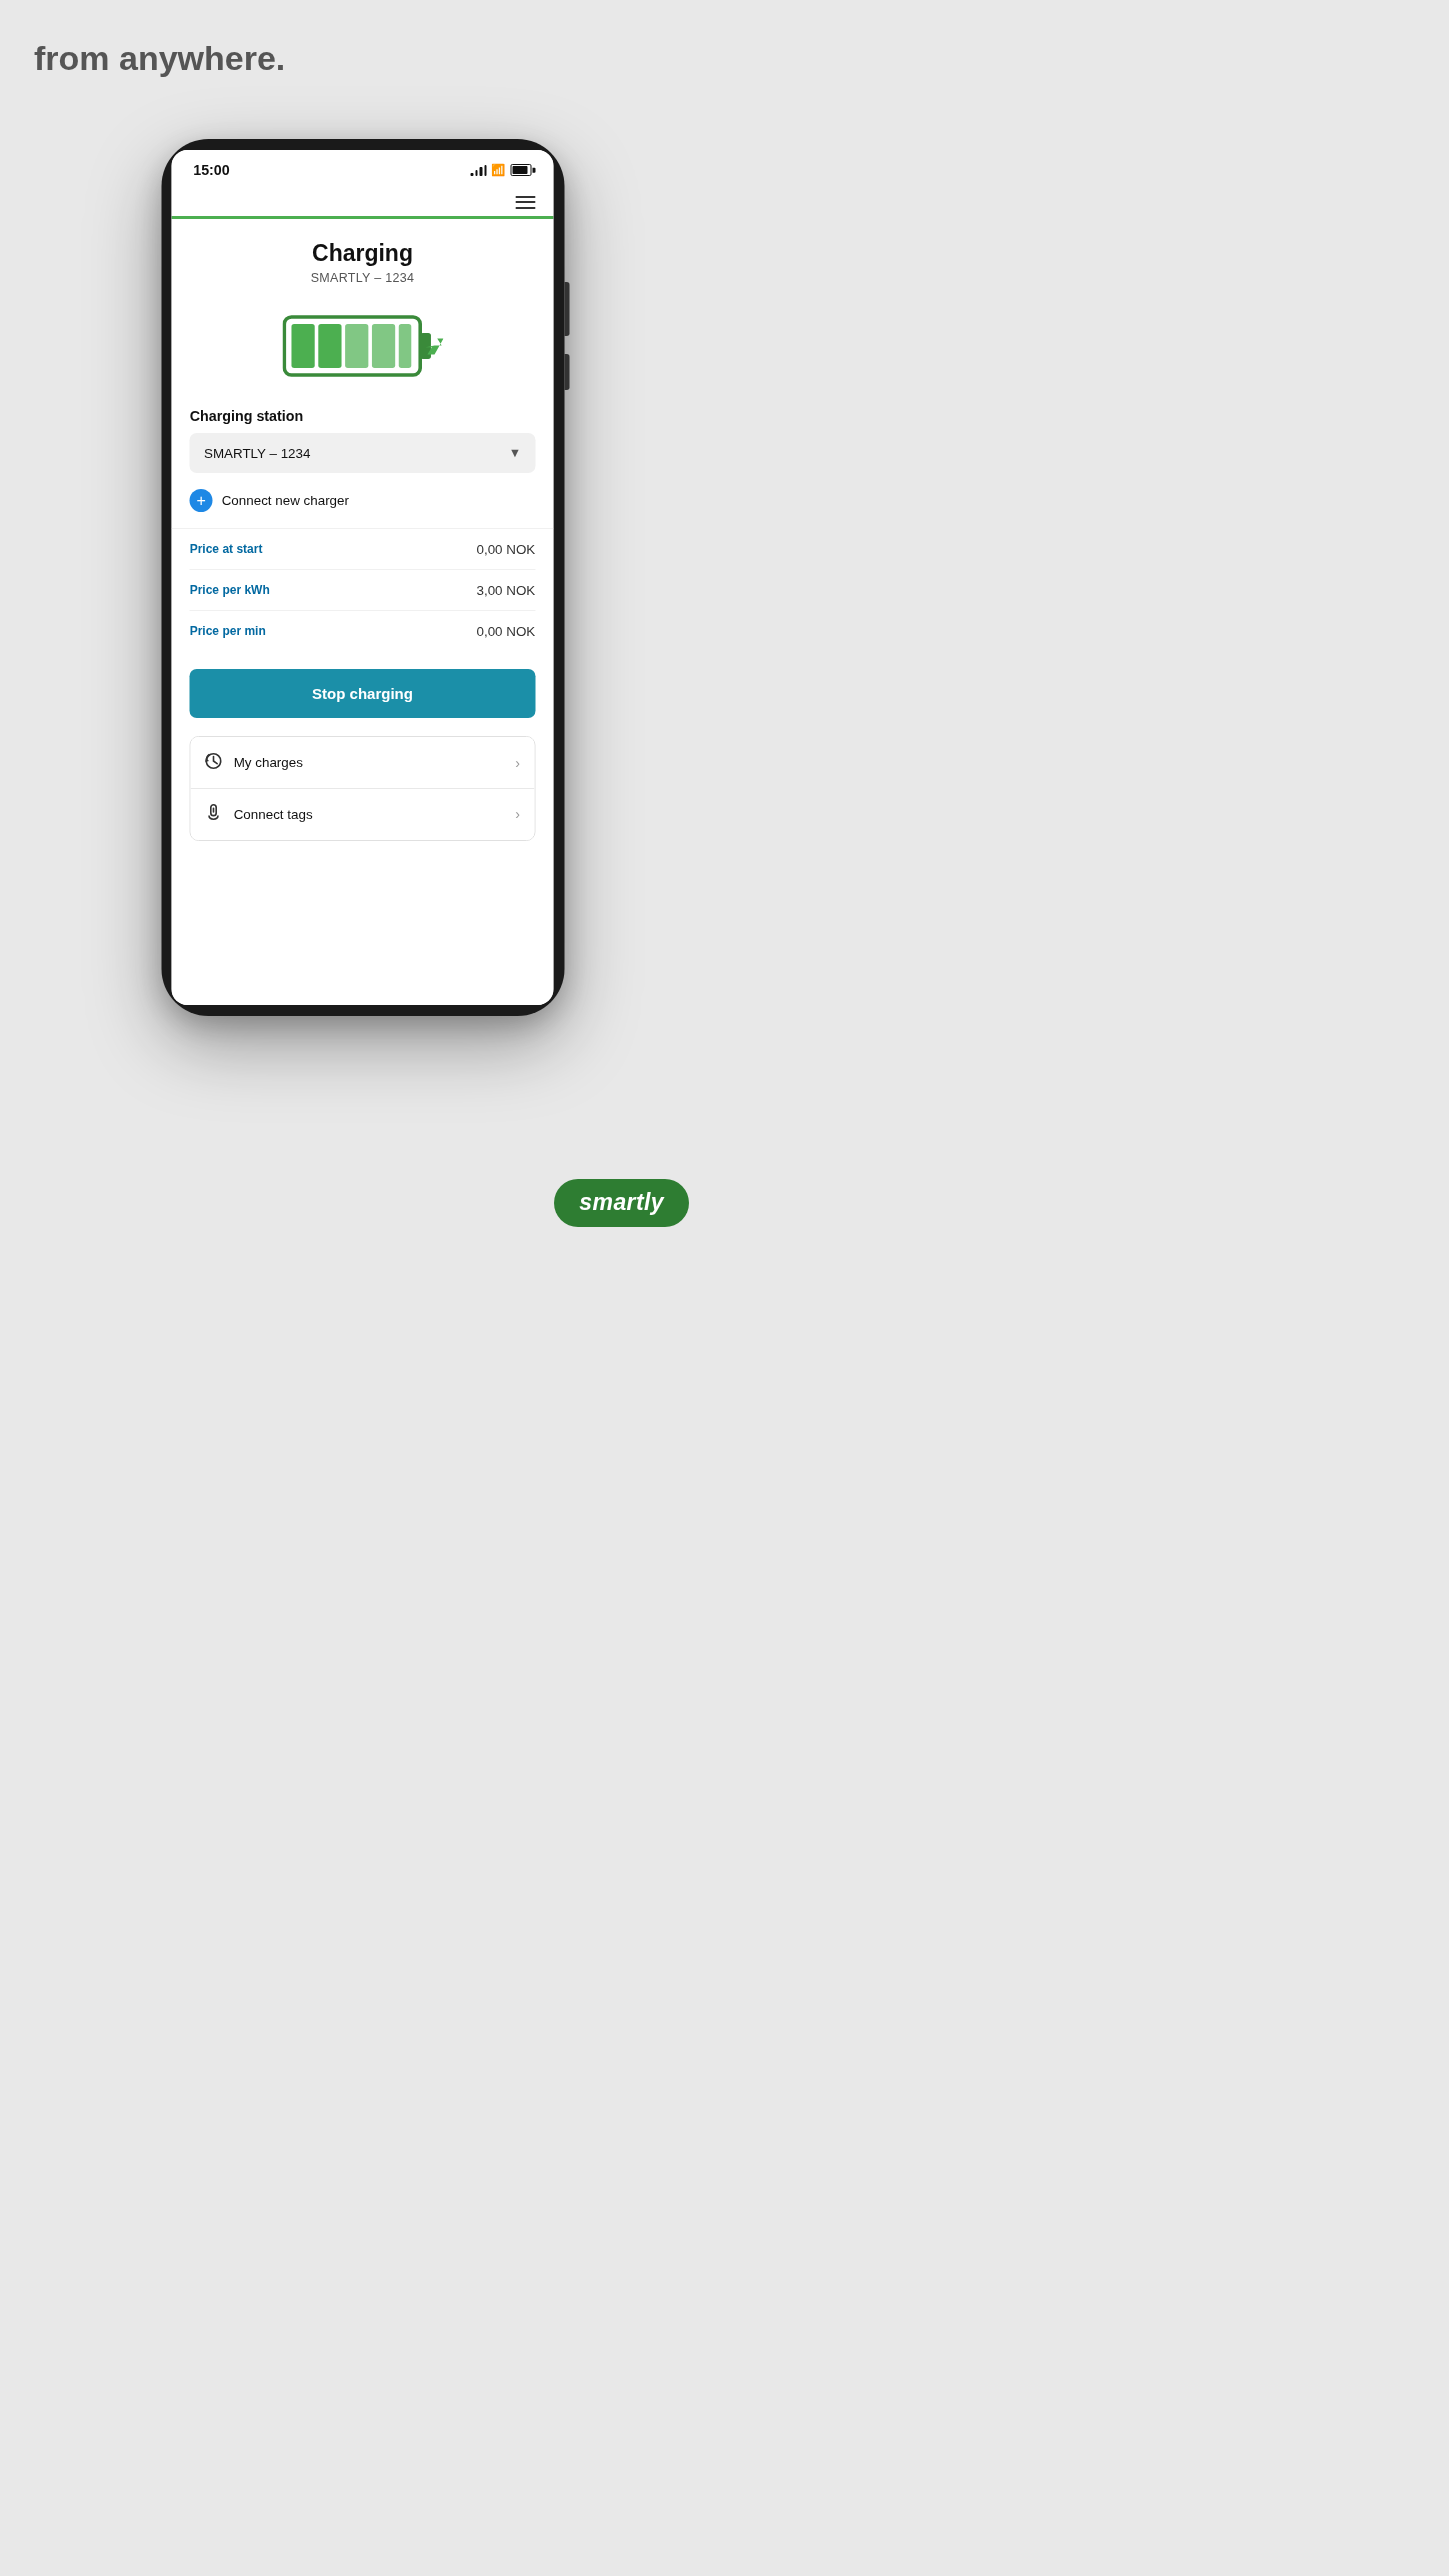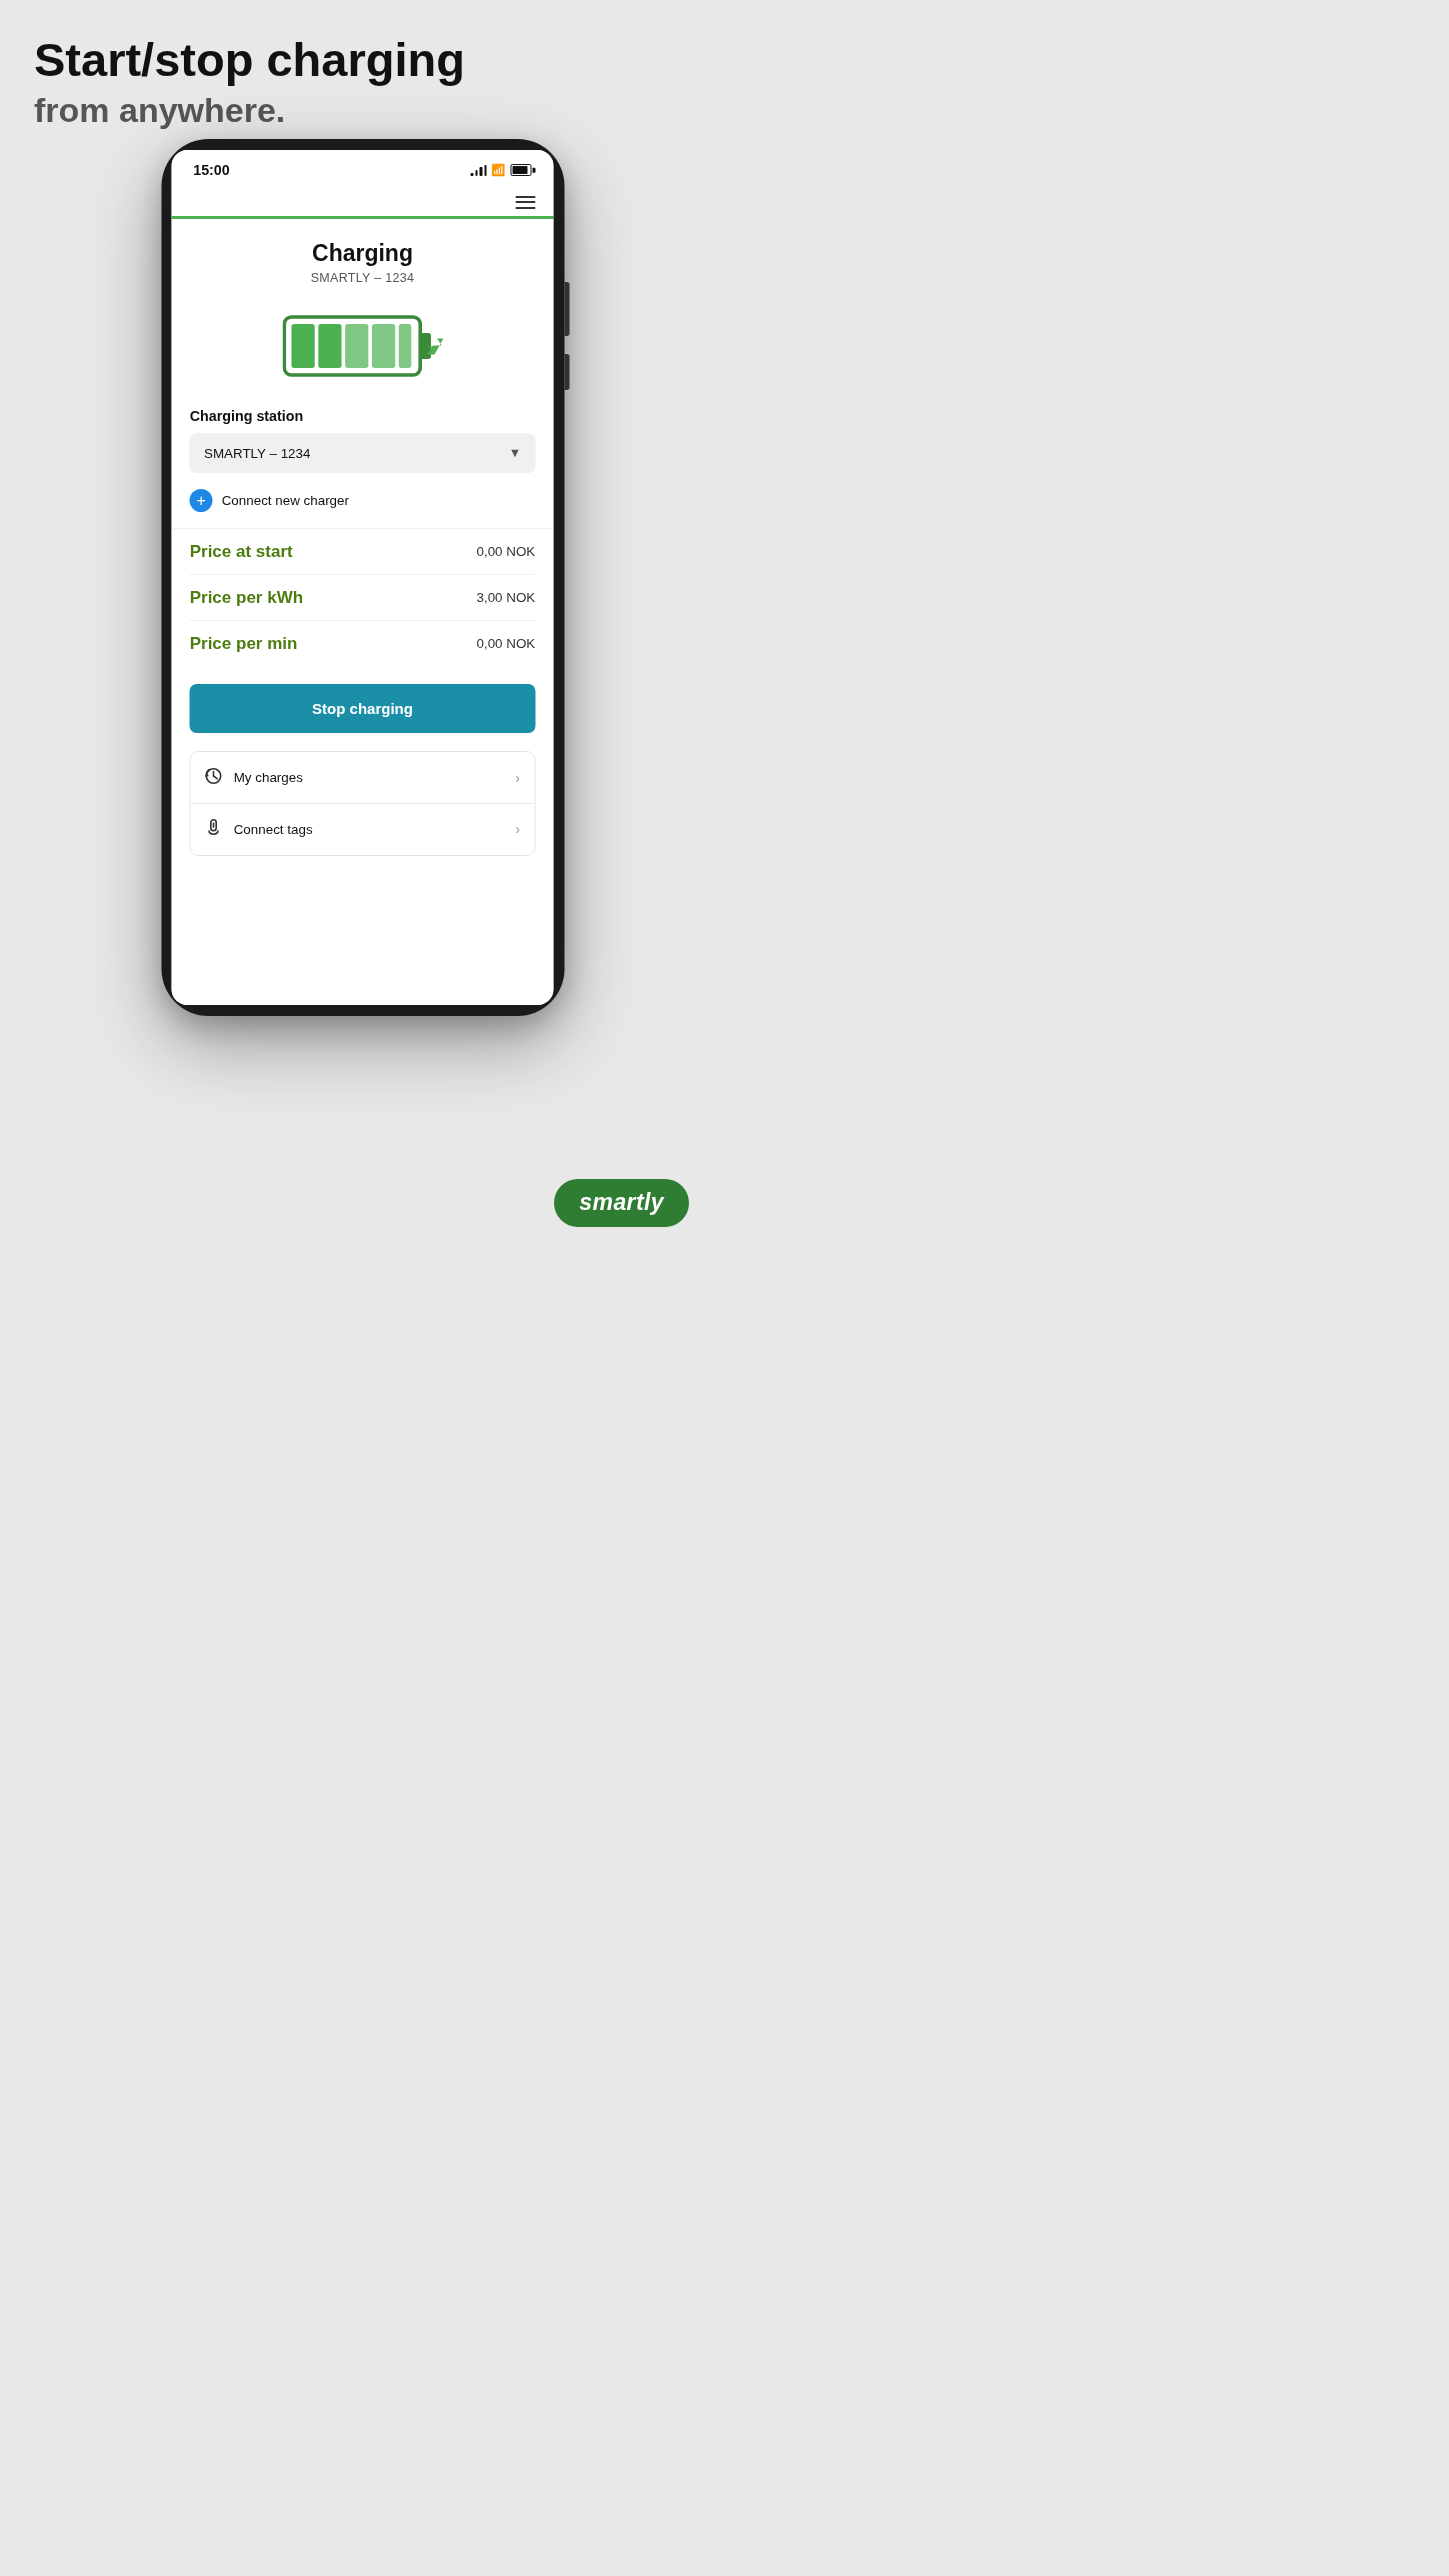--- a/index.html
+++ b/index.html
@@ -291,23 +291,23 @@
       align-items: center;
       padding: 12.5px 0;
       border-bottom: 0.9px solid #f0f0f0;
     }
 
     .price-row:last-child {
       border-bottom: none;
     }
 
     .price-label {
-      font-size: 17px;
+      font-size: 12px;
       font-weight: 600;
-      color: #4d7c0f;
+      color: #0369a1;
     }
 
     .price-value {
       font-size: 13.4px;
       color: #333;
     }
 
     
     .stop-button {
       margin: 18px 18px 18px;
@@ -377,21 +377,20 @@
       font-size: 23px;
       font-weight: 700;
       font-style: italic;
       letter-spacing: 0.4px;
     }
   </style>
 </head>
 <body>
 
 <div class="header-text">
-  <div class="main-title">Start/stop charging</div>
   <div class="sub-title">from anywhere.</div>
 </div>
 
 <div class="phone-wrapper">
   <div class="phone-outer">
     <div class="phone-inner">
 
       <div class="status-bar">
         <span class="status-time">15:00</span>
         <div class="status-icons">

